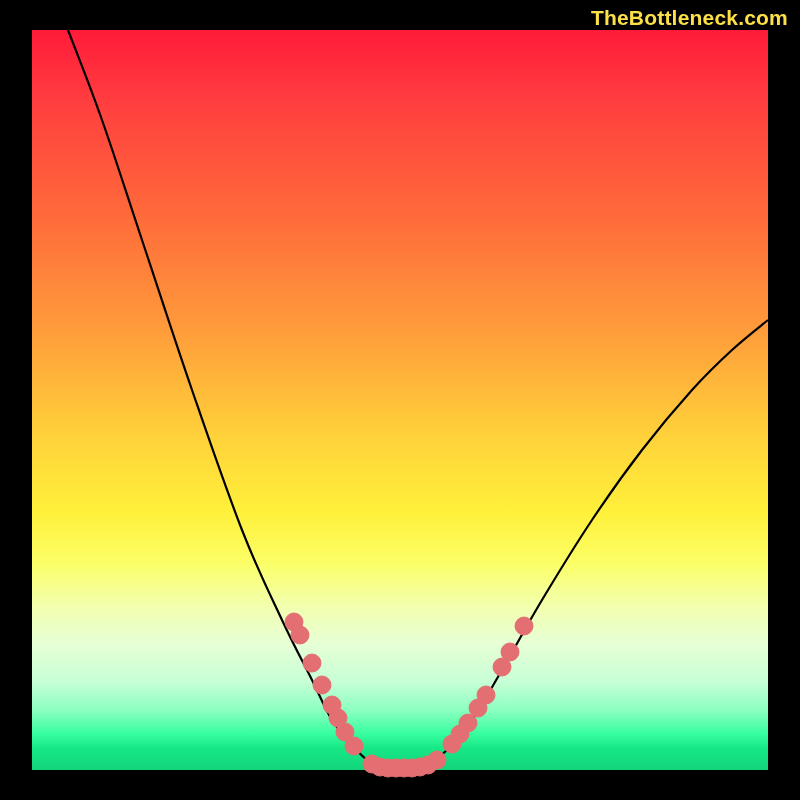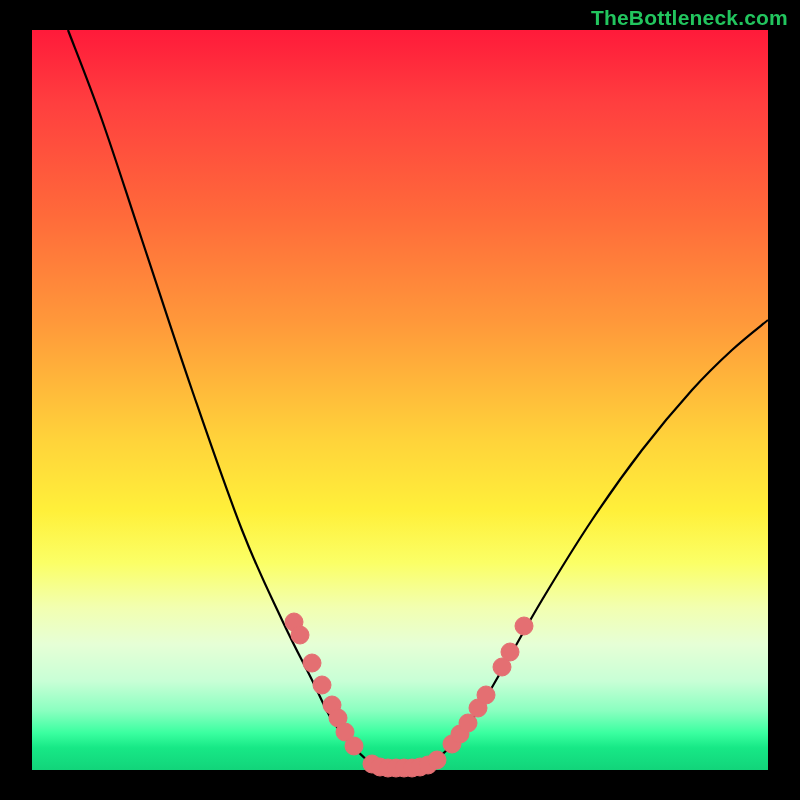--- a/index.html
+++ b/index.html
@@ -30,21 +30,21 @@
       #c8ffd6 88%,
       #8affc0 92%,
       #3affa0 95%,
       #17e886 97%,
       #12d47a 100%);
   }
   .watermark {
     position: absolute;
     top: 6px;
     right: 12px;
-    color: #22c55e;
+    color: #fde047;
     font-size: 21px;
     font-weight: 600;
     letter-spacing: 0.2px;
     user-select: none;
   }
   svg.curve {
     position: absolute;
     left: 0;
     top: 0;
     width: 736px;

